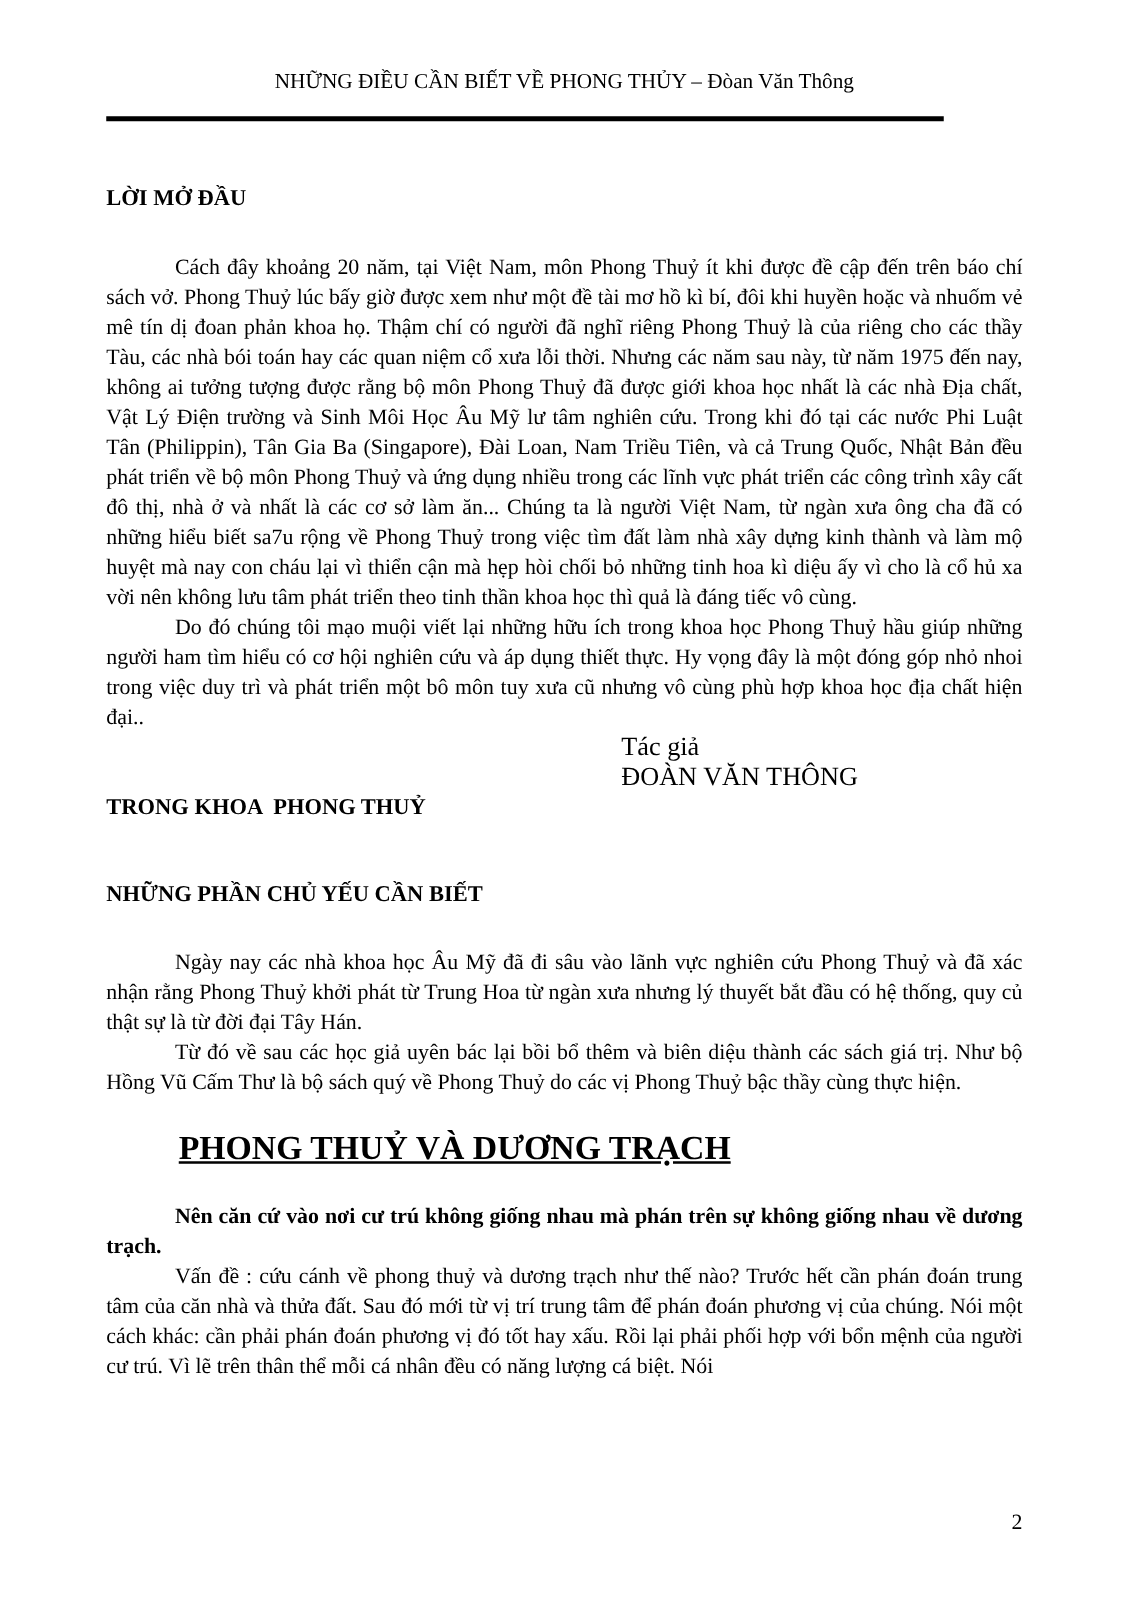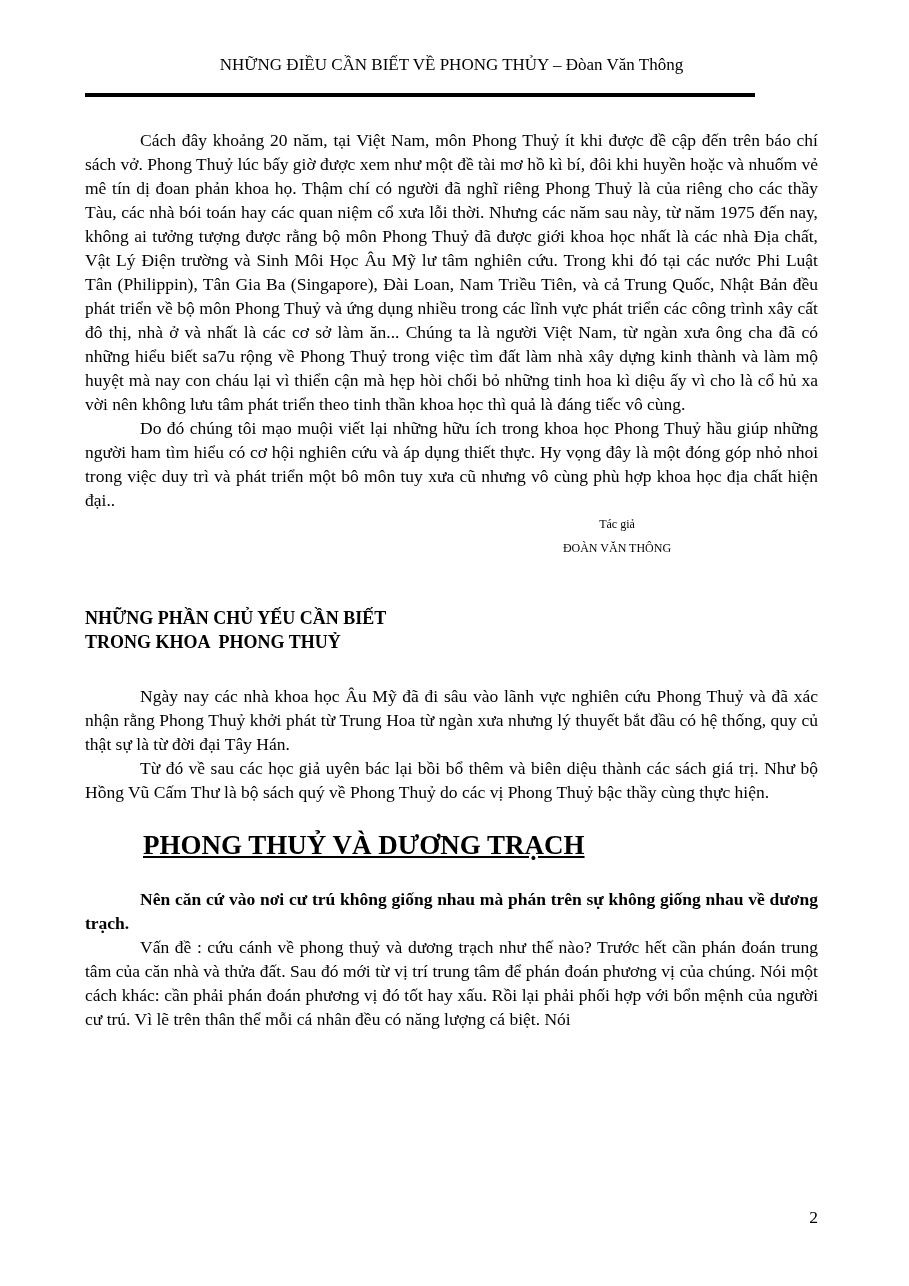--- a/index.html
+++ b/index.html
@@ -47,22 +47,21 @@
     line-height: 24px;
     text-align: justify;
     text-indent: 55px;
   }
   .par-first { margin-top: 31px; }
   .par-after-heading { margin-top: 30px; }
   .bold-par { font-weight: bold; }
   .signature {
     margin-left: 412px;
     width: 240px;
-    text-align: center;
-    font-size: 12px;
+    font-size: 21px;
     line-height: 24px;
   }
   .h-big {
     margin: 24px 0 0 58px;
     font-size: 27px;
     font-weight: bold;
     line-height: 34px;
     white-space: nowrap;
     text-decoration: underline;
   }
@@ -77,32 +76,33 @@
 </style>
 </head>
 <body>
 
 <div class="page">
   <div class="content">
 
     <div class="header-title">NHỮNG ĐIỀU CẦN BIẾT VỀ PHONG THỦY – Đòan Văn Thông</div>
     <div class="header-rule"></div>
 
+    <p class="h-small h-first">LỜI MỞ ĐẦU</p>
 
     <p class="body-par par-first">Cách đây khoảng 20 năm, tại Việt Nam, môn Phong Thuỷ ít khi được đề cập đến trên báo chí sách vở. Phong Thuỷ lúc bấy giờ được xem như một đề tài mơ hồ kì bí, đôi khi huyền hoặc và nhuốm vẻ mê tín dị đoan phản khoa họ. Thậm chí có người đã nghĩ riêng Phong Thuỷ là của riêng cho các thầy Tàu, các nhà bói toán hay các quan niệm cổ xưa lỗi thời. Nhưng các năm sau này, từ năm 1975 đến nay, không ai tưởng tượng được rằng bộ môn Phong Thuỷ đã được giới khoa học nhất là các nhà Địa chất, Vật Lý Điện trường và Sinh Môi Học Âu Mỹ lư tâm nghiên cứu. Trong khi đó tại các nước Phi Luật Tân (Philippin), Tân Gia Ba (Singapore), Đài Loan, Nam Triều Tiên, và cả Trung Quốc, Nhật Bản đều phát triển về bộ môn Phong Thuỷ và ứng dụng nhiều trong các lĩnh vực phát triển các công trình xây cất đô thị, nhà ở và nhất là các cơ sở làm ăn... Chúng ta là người Việt Nam, từ ngàn xưa ông cha đã có những hiểu biết sa7u rộng về Phong Thuỷ trong việc tìm đất làm nhà xây dựng kinh thành và làm mộ huyệt mà nay con cháu lại vì thiển cận mà hẹp hòi chối bỏ những tinh hoa kì diệu ấy vì cho là cổ hủ xa vời nên không lưu tâm phát triển theo tinh thần khoa học thì quả là đáng tiếc vô cùng.</p>
 
     <p class="body-par">Do đó chúng tôi mạo muội viết lại những hữu ích trong khoa học Phong Thuỷ hầu giúp những người ham tìm hiểu có cơ hội nghiên cứu và áp dụng thiết thực. Hy vọng đây là một đóng góp nhỏ nhoi trong việc duy trì và phát triển một bô môn tuy xưa cũ nhưng vô cùng phù hợp khoa học địa chất hiện đại..</p>
 
     <div class="signature">
       <div>Tác giả</div>
       <div>ĐOÀN VĂN THÔNG</div>
     </div>
 
+    <p class="h-small h-line2">TRONG KHOA  PHONG THUỶ</p>
     <p class="h-small h-section">NHỮNG PHẦN CHỦ YẾU CẦN BIẾT</p>
-    <p class="h-small h-line2">TRONG KHOA  PHONG THUỶ</p>
 
     <p class="body-par par-after-heading">Ngày nay các nhà khoa học Âu Mỹ đã đi sâu vào lãnh vực nghiên cứu Phong Thuỷ và đã xác nhận rằng Phong Thuỷ khởi phát từ Trung Hoa từ ngàn xưa nhưng lý thuyết bắt đầu có hệ thống, quy củ thật sự là từ đời đại Tây Hán.</p>
 
     <p class="body-par">Từ đó về sau các học giả uyên bác lại bồi bổ thêm và biên diệu thành các sách giá trị. Như bộ Hồng Vũ Cấm Thư là bộ sách quý về Phong Thuỷ do các vị Phong Thuỷ bậc thầy cùng thực hiện.</p>
 
     <p class="h-big">PHONG THUỶ VÀ DƯƠNG TRẠCH</p>
 
     <p class="body-par bold-par lead-par">Nên căn cứ vào nơi cư trú không giống nhau mà phán trên sự không giống nhau về dương trạch.</p>
 
     <p class="body-par">Vấn đề : cứu cánh về phong thuỷ và dương trạch như thế nào? Trước hết cần phán đoán trung tâm của căn nhà và thửa đất. Sau đó mới từ vị trí trung tâm để phán đoán phương vị của chúng. Nói một cách khác: cần phải phán đoán phương vị đó tốt hay xấu. Rồi lại phải phối hợp với bổn mệnh của người cư trú. Vì lẽ trên thân thể mỗi cá nhân đều có năng lượng cá biệt. Nói</p>

